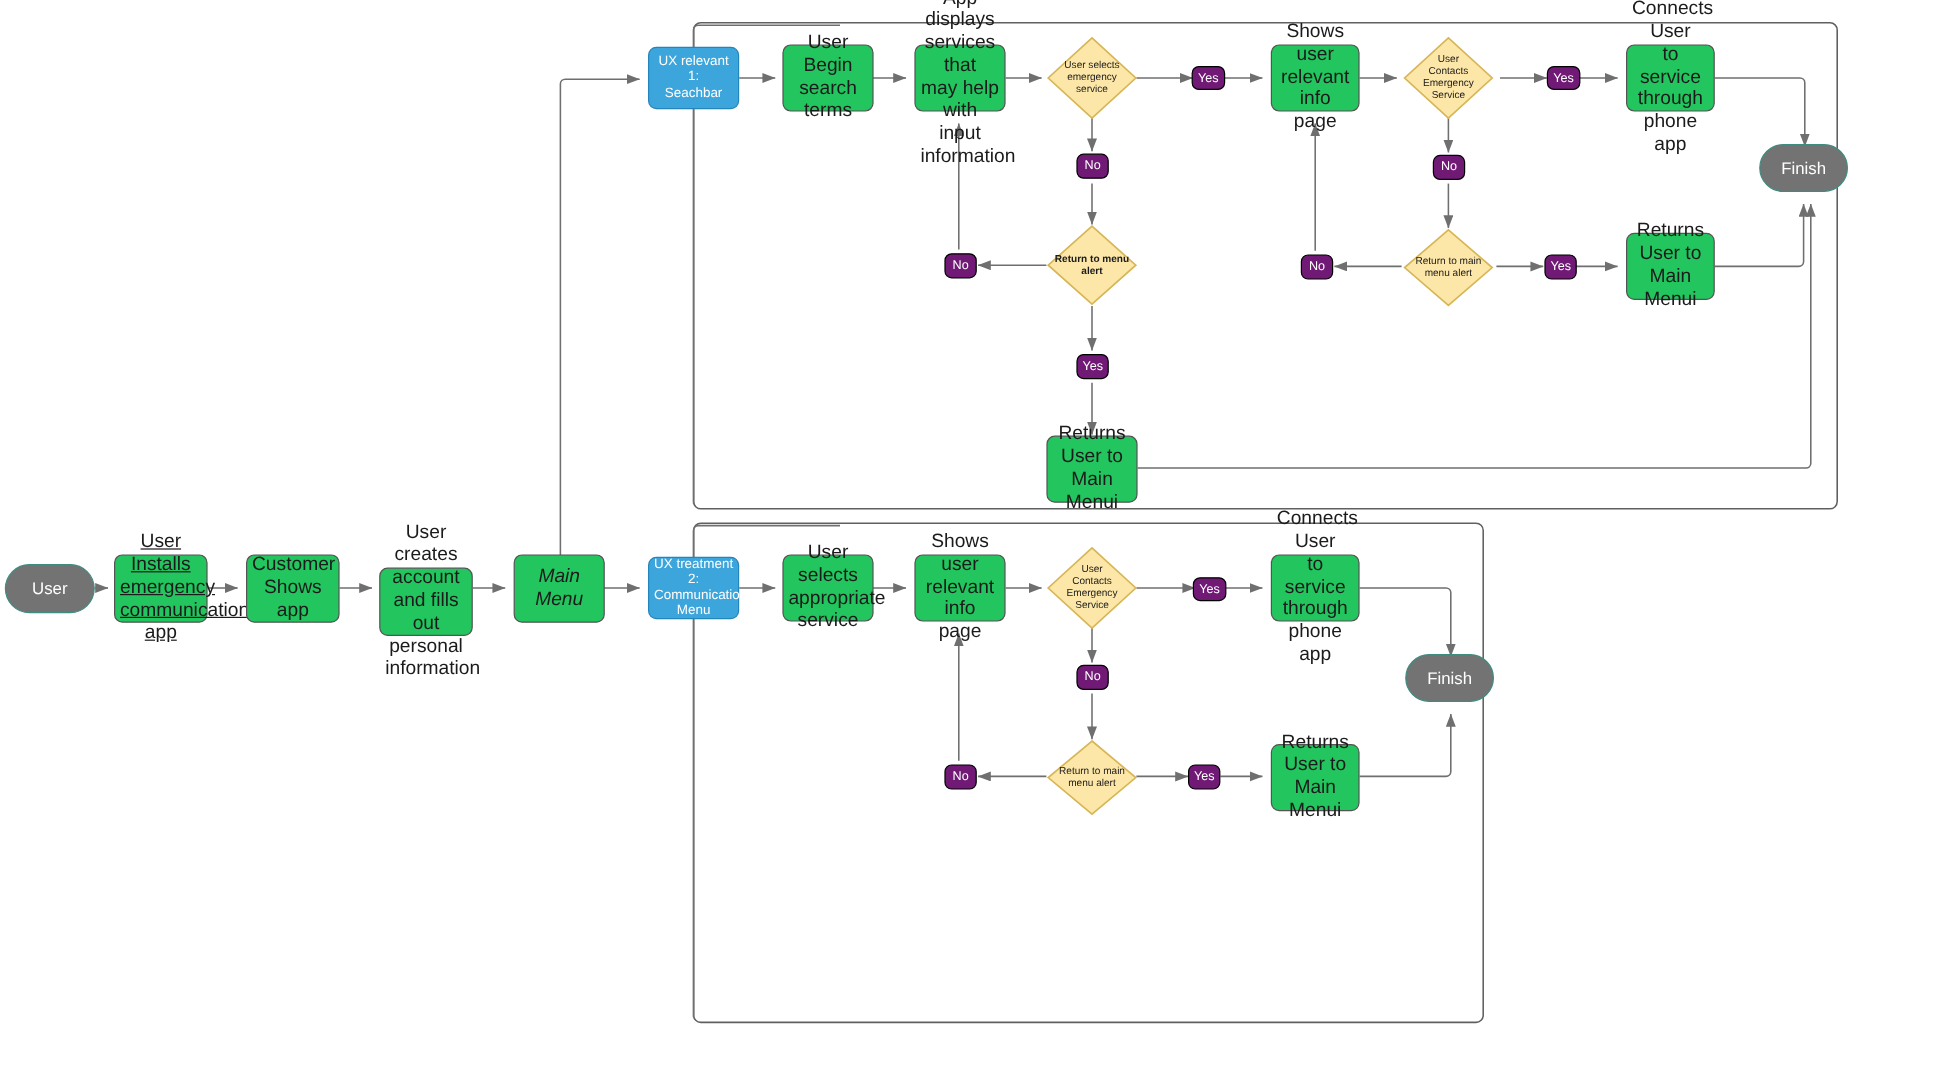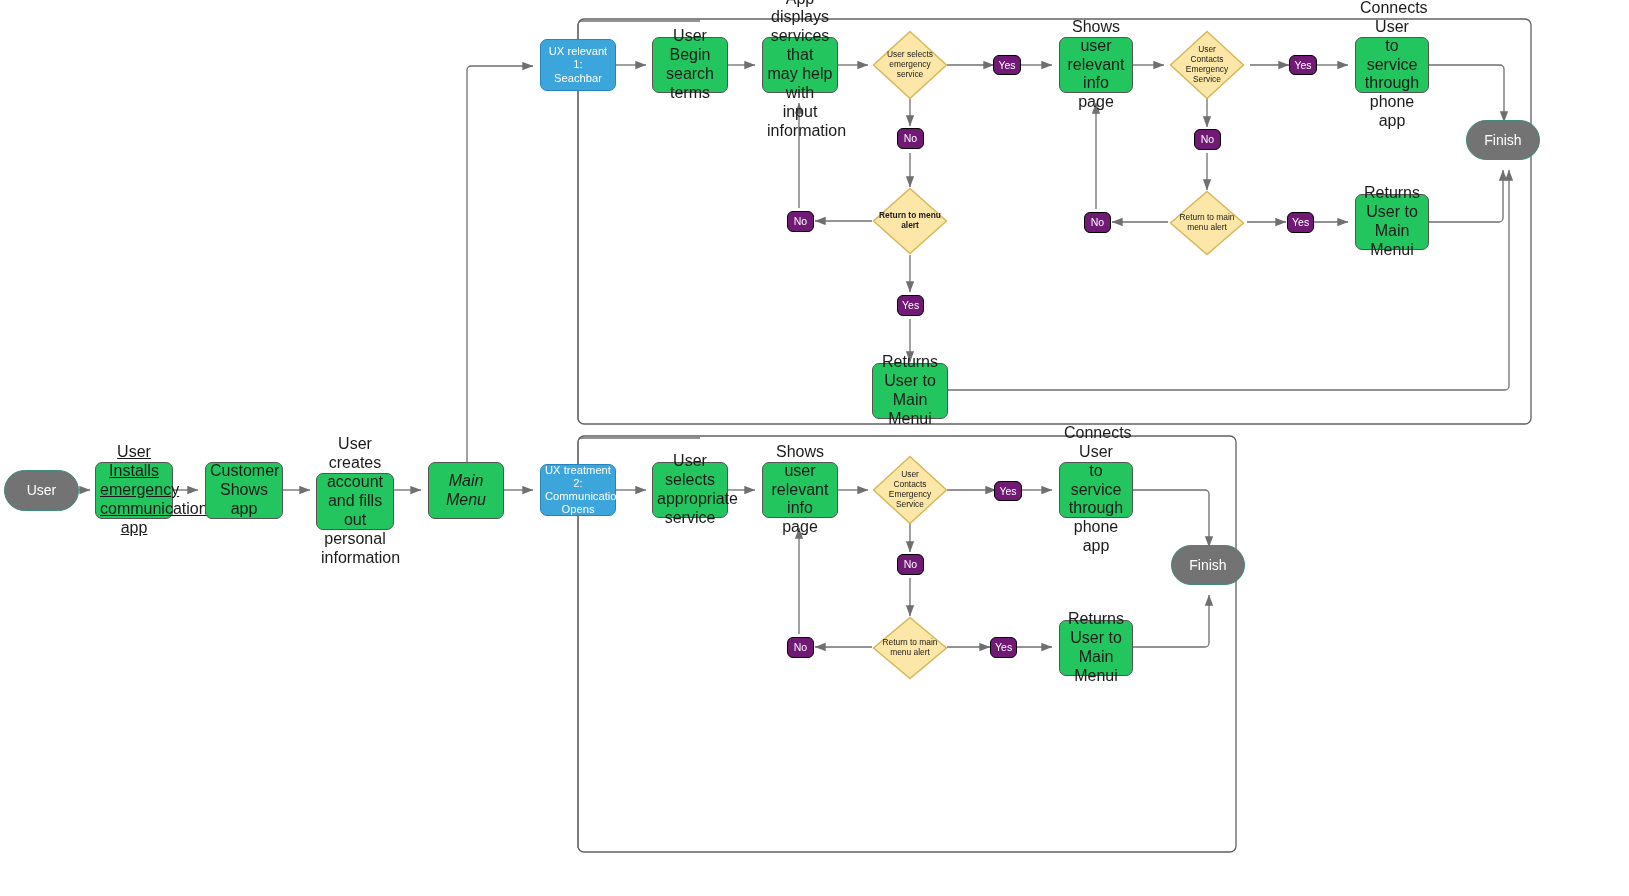--- a/index.html
+++ b/index.html
@@ -316,21 +316,21 @@
 Main Menui</span>
   </div>
 
   <div class="node term" style="left:1466px; top:120px; width:74px; height:40px;">
     <span class="lbl">Finish</span>
   </div>
 
   <div class="node treat" style="left:540px; top:464px; width:76px; height:52px;">
     <span class="lbl">UX treatment 2:
 Communication
-Opens</span>
+Menu</span>
   </div>
 
   <div class="node proc" style="left:652px; top:462px; width:76px; height:56px;">
     <span class="lbl">User selects
 appropriate
 service</span>
   </div>
 
   <div class="node proc" style="left:762px; top:462px; width:76px; height:56px;">
     <span class="lbl">Shows user

